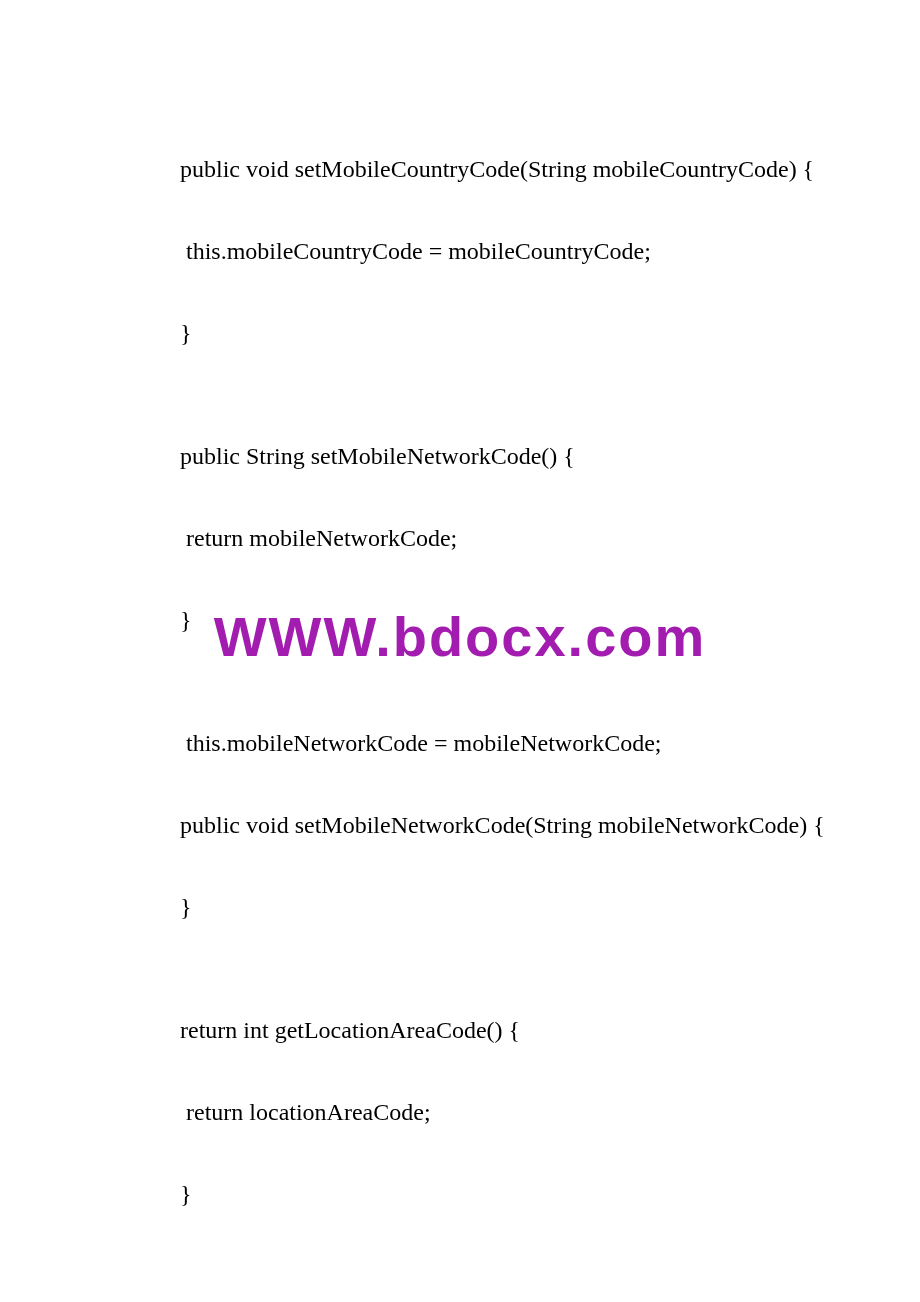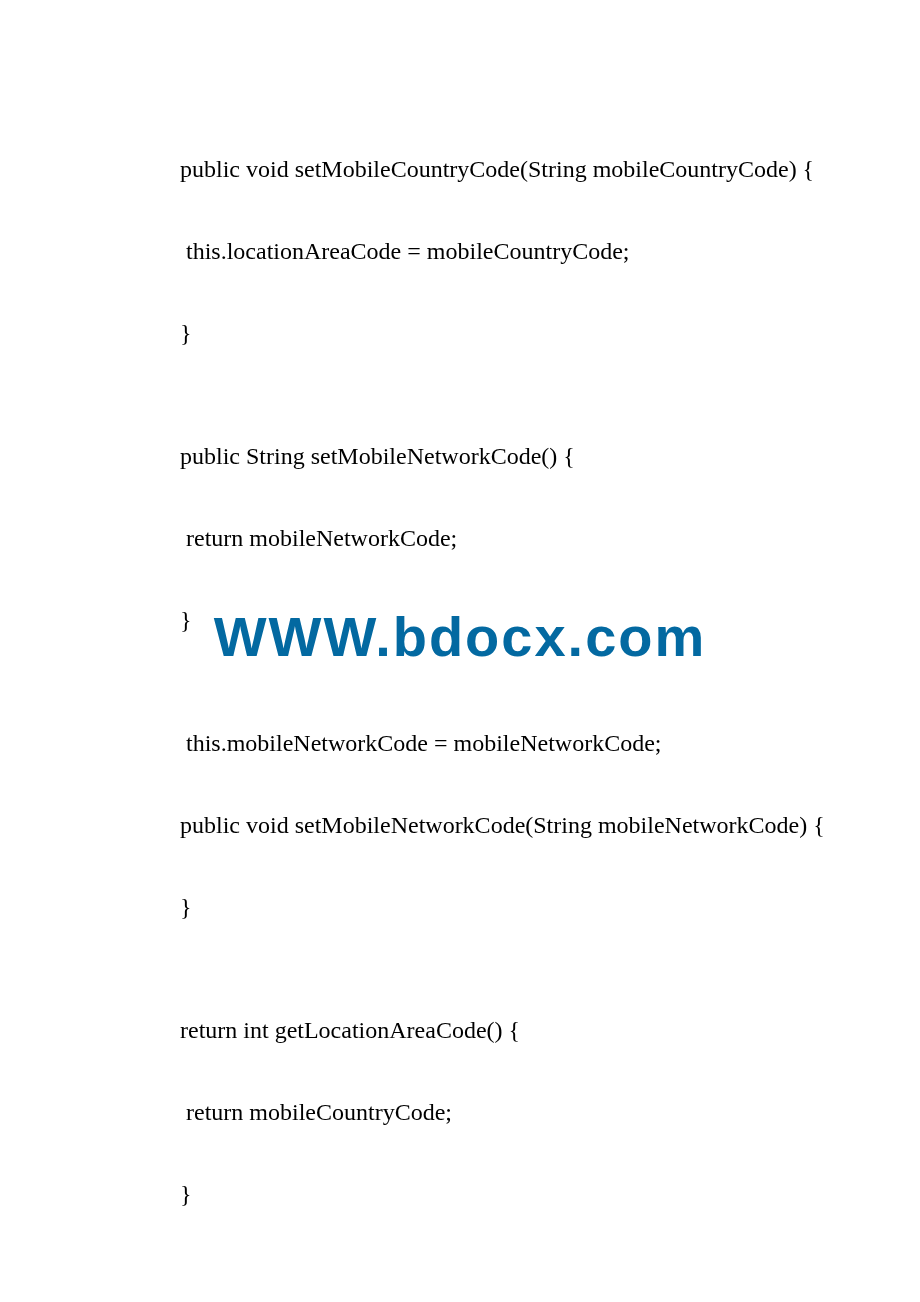--- a/index.html
+++ b/index.html
@@ -27,46 +27,46 @@
   }
   .watermark {
     position: absolute;
     top: 604px;
     left: 0;
     width: 920px;
     text-align: center;
     font-size: 56px;
     font-weight: 700;
     letter-spacing: 2px;
-    color: #0369a1;
+    color: #a21caf;
     font-family: Arial, Helvetica, sans-serif;
     pointer-events: none;
     user-select: none;
   }
 </style>
 </head>
 <body>
 
 <div class="page">
   <div class="watermark">WWW.bdocx.com</div>
   <div class="code">
 <div>public void setMobileCountryCode(String mobileCountryCode) {</div>
-<div> this.locationAreaCode = mobileCountryCode;</div>
+<div> this.mobileCountryCode = mobileCountryCode;</div>
 <div>}</div>
 <div></div>
 <div>public String setMobileNetworkCode() {</div>
 <div> return mobileNetworkCode;</div>
 <div>}</div>
 <div></div>
 <div> this.mobileNetworkCode = mobileNetworkCode;</div>
 <div>public void setMobileNetworkCode(String mobileNetworkCode) {</div>
 <div>}</div>
 <div></div>
 <div>return int getLocationAreaCode() {</div>
-<div> return mobileCountryCode;</div>
+<div> return locationAreaCode;</div>
 <div>}</div>
 <div></div>
 <div>public void setLocationAreaCode(int locationAreaCode) {</div>
 
 
 <div></div>
 
 
 
 <div></div>

